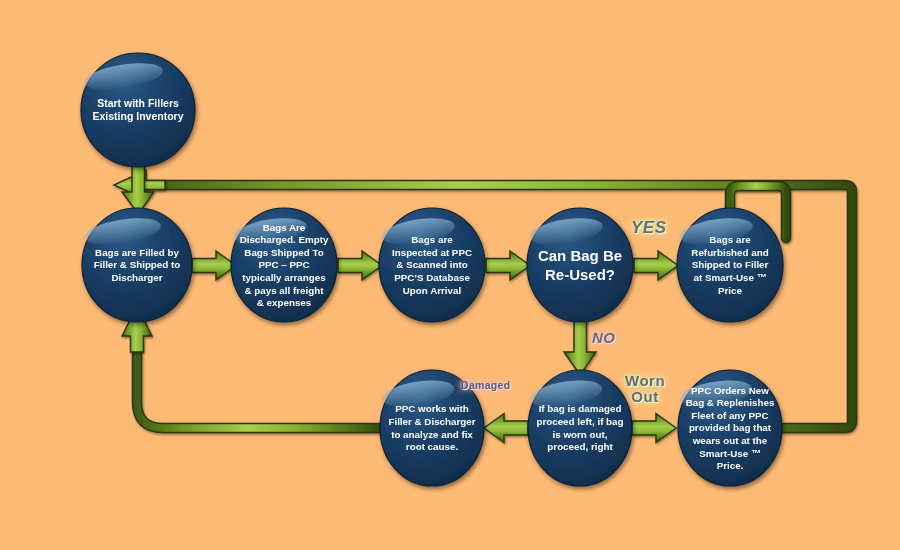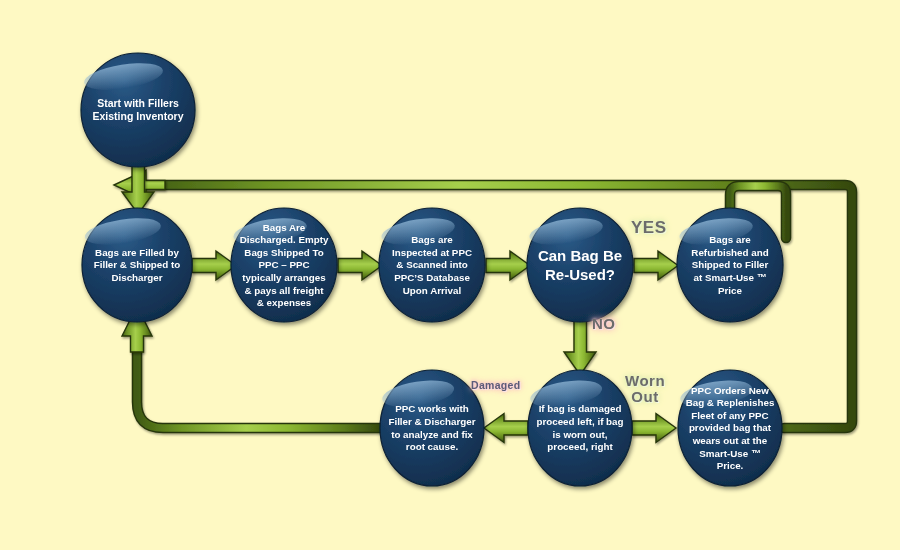--- a/index.html
+++ b/index.html
@@ -4,21 +4,21 @@
 <style>
   html, body {
     margin: 0;
     padding: 0;
     background: #ffffff;
   }
   #stage {
     position: relative;
     width: 900px;
     height: 550px;
-    background: #fef9c3;
+    background: #fdba74;
     overflow: hidden;
     font-family: "Liberation Sans", sans-serif;
   }
   #flow-svg {
     position: absolute;
     left: 0;
     top: 0;
     width: 900px;
     height: 550px;
   }
@@ -41,20 +41,21 @@
     white-space: pre;
     text-align: center;
   }
   .badge-yes {
     color: #6b6b6b;
     font-size: 17px;
     letter-spacing: 0.5px;
     text-shadow:
       0 0 3px #e4f0bf, 0 0 6px #dcecae, 0 0 9px #dcecae,
       1px 1px 0 #ffffff;
+    font-style: italic;
   }
   .badge-no {
     color: #6b6b6b;
     font-size: 15px;
     letter-spacing: 0.5px;
     text-shadow:
       0 0 3px #f9c9cf, 0 0 6px #f7b9c2, 0 0 10px #f7b9c2,
       1px 1px 0 #ffffff;
   }
   .badge-damaged {
@@ -225,19 +226,19 @@
         <g filter="url(#fShadow)">
           <ellipse cx="730" cy="428" rx="52" ry="58" fill="url(#gCircle)" stroke="#0b2035" stroke-width="1.2"></ellipse>
           <ellipse cx="721.68" cy="392.04" rx="36.4" ry="12.18" fill="url(#gHilite)" transform="rotate(-9 730 428)"></ellipse>
           <text class="node-text sz-10" x="730" y="393.532"><tspan x="730">PPC Orders New</tspan><tspan x="730" dy="12.6">Bag &amp; Replenishes</tspan><tspan x="730" dy="12.6">Fleet of any PPC</tspan><tspan x="730" dy="12.6">provided bag that</tspan><tspan x="730" dy="12.6">wears out at the</tspan><tspan x="730" dy="12.6">Smart-Use ™</tspan><tspan x="730" dy="12.6">Price.</tspan></text>
         </g>
       </g>
   </svg>
 
   <div id="badge-layer">
       <div class="badge badge-yes" style="left: 631px; top: 219px;">YES</div>
-      <div class="badge badge-no" style="left: 592px; top: 316px;">NO</div>
-      <div class="badge badge-damaged" style="left: 471px; top: 380px;">Damaged</div>
+      <div class="badge badge-no" style="left: 592px; top: 330px; font-style: italic;">NO</div>
+      <div class="badge badge-damaged" style="left: 461px; top: 380px;">Damaged</div>
       <div class="badge badge-worn" style="left: 625px; top: 373px;">Worn
 Out</div>
     </div>
 
 </div>
 
 </body></html>

